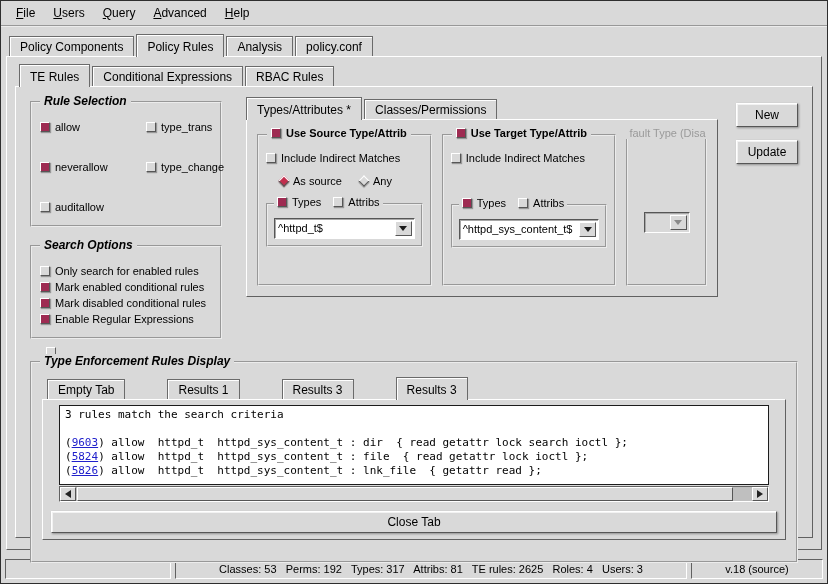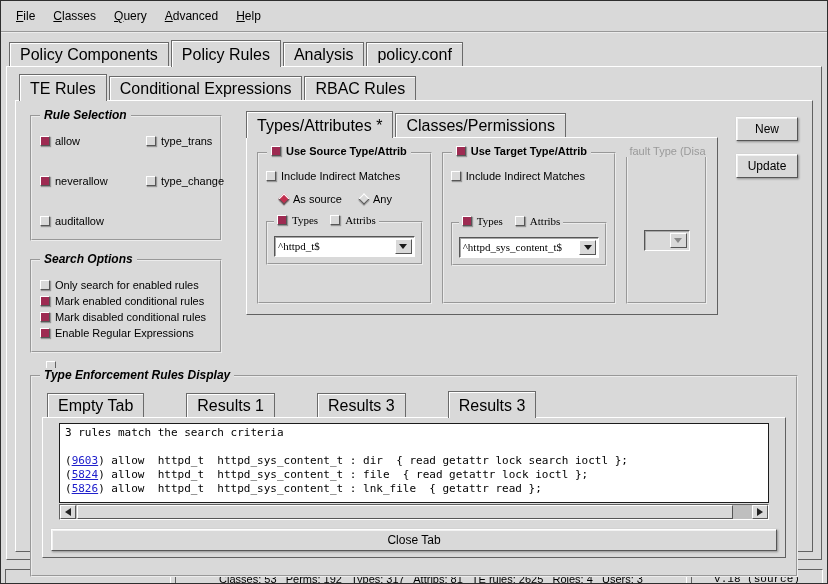--- a/index.html
+++ b/index.html
@@ -4,28 +4,28 @@
 <style>
   * { margin:0; padding:0; box-sizing:border-box; }
   html,body { width:828px; height:584px; }
   body { font-family:"Liberation Sans", sans-serif; font-size:12px; color:#000; background:#9a9a9a; }
   .window { width:828px; height:584px; background:#d9d9d9; border:1px solid #2e2e2e; overflow:hidden; position:relative; }
 
   
   .bevel-up   { border:1px solid; border-color:#ffffff #616161 #616161 #ffffff; }
 
   
-  .menubar { height:32px; display:flex; align-items:center; padding:0 6px; background:#d9d9d9; border-bottom:2px groove #ececec; }
+  .menubar { height:26px; display:flex; align-items:center; padding:0 6px; background:#d9d9d9; border-bottom:2px groove #ececec; }
   .menu-item { display:inline-block; padding:3px 9px; cursor:default; }
   .menu-item::first-letter { text-decoration:underline; }
 
   
   .tabbar { display:flex; align-items:flex-end; position:relative; z-index:6; }
   .tab { position:relative; background:#d9d9d9; border:1px solid #6a6a6a; border-bottom:none;
-         box-shadow:inset 1px 1px 0 #ffffff; padding:3px 10px 2px; margin-right:2px; white-space:nowrap; cursor:default; font-size:16px; }
+         box-shadow:inset 1px 1px 0 #ffffff; padding:3px 10px 2px; margin-right:2px; white-space:nowrap; cursor:default; font-size:12px; }
   .tab.active { padding-top:5px; padding-bottom:3px; margin-bottom:-1px; z-index:7; }
 
   .panel { background:#d9d9d9; border:1px solid; border-color:#ffffff #616161 #616161 #ffffff; position:relative; z-index:1; }
 
   .tabbar.main { padding-left:8px; margin-top:7px; }
   .main-panel { margin:0 5px; height:494px; padding:7px 8px 6px; }
 
   .tabbar.sub { padding-left:4px; }
   .sub-panel { height:452px; padding:10px 14px 8px; }
 
@@ -49,21 +49,21 @@
   .left-col { width:192px; flex:0 0 192px; padding-top:4px; }
   .rule-sel-grid { display:grid; grid-template-columns:86px 1fr; row-gap:1px;gap:20px; }
   .search-group { margin-top:18px; }
 
   .ta-notebook { margin-left:24px; width:472px; }
   .ta-body { height:178px; padding:14px 10px 8px; display:flex; gap:10px; }
   .src-group, .tgt-group { width:178px; height:152px; padding:12px 7px 7px; }
   .dft-group { width:82px; height:152px; padding:12px 5px 7px; }
   .dft-group .legend { left:-3px; max-width:84px; overflow:hidden; font-style:normal; font-weight:normal; color:#9a9a9a; font-size:11px; }
   .radios { display:flex; gap:18px; margin:7px 0 0 14px; }
-  .tb-group { position:relative; border:2px groove #ececec; margin-top:12px; padding:13px 6px 6px;font-family:Liberation Serif, serif; }
+  .tb-group { position:relative; border:2px groove #ececec; margin-top:12px; padding:13px 6px 6px; }
   .tb-group.pushed { margin-top:40px; }
   .tb-legend { position:absolute; top:-9px; left:6px; display:flex; gap:12px; background:#d9d9d9; padding:0 3px; }
   .tb-legend .optrow { margin:0; }
 
   
   .combo { display:flex; align-items:stretch; height:21px; background:#ffffff;
            border:1px solid; border-color:#565656 #ffffff #ffffff #565656; box-shadow:inset 1px 1px 0 #a8a8a8; }
   .combo .val { flex:1; font-size:11px; padding:3px 3px 0; white-space:nowrap; overflow:hidden; }
   .combo .drop { width:17px; flex:0 0 17px; background:#d9d9d9; margin:2px; border:1px solid;
                  border-color:#ffffff #565656 #565656 #ffffff; display:flex; align-items:center; justify-content:center; cursor:default; }
@@ -100,30 +100,30 @@
   .sb-thumb { position:absolute; left:1px; top:0; bottom:0; width:97%; background:#d9d9d9;
               border:1px solid; border-color:#ffffff #565656 #565656 #ffffff; }
   .close-btn { height:22px; margin:9px 2px 0; }
 
   
   .statusbar { display:flex; gap:4px; margin:9px 4px 0; }
   .scell { height:20px; border:1px solid; border-color:#616161 #ffffff #ffffff #616161; font-size:11px;
            display:flex; align-items:center; justify-content:center; white-space:pre; background:#d9d9d9; }
   .scell.l { width:166px; flex:0 0 166px; }
   .scell.m { flex:1; }
-  .scell.r { width:132px; flex:0 0 132px;font-family:Liberation Mono, monospace; }
+  .scell.r { width:132px; flex:0 0 132px; }
 </style>
 </head>
 <body>
 
 <div class="window">
 
   <div class="menubar">
     <span class="menu-item">File</span>
-    <span class="menu-item">Classes</span>
+    <span class="menu-item">Users</span>
     <span class="menu-item">Query</span>
     <span class="menu-item">Advanced</span>
     <span class="menu-item">Help</span>
   </div>
 
   <div class="tabbar main">
     <span class="tab">Policy Components</span>
     <span class="tab active">Policy Rules</span>
     <span class="tab">Analysis</span>
     <span class="tab">policy.conf</span>

